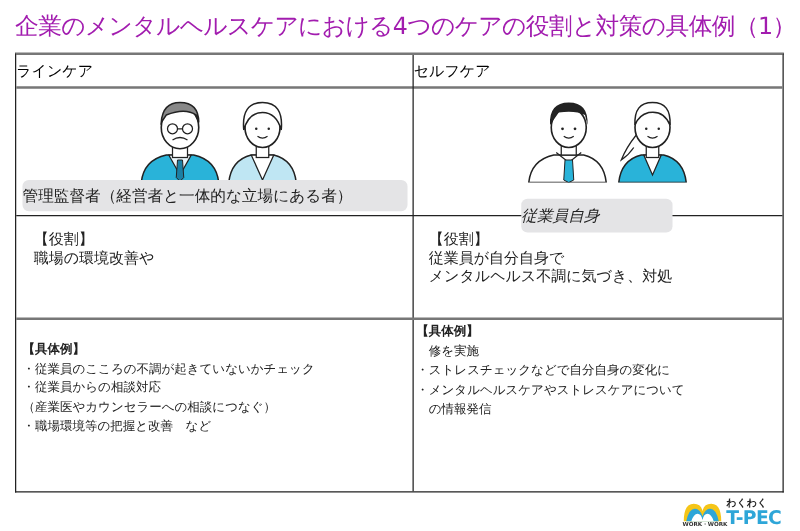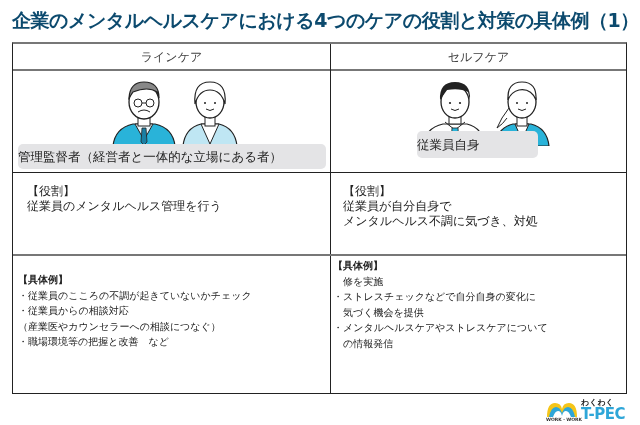--- a/index.html
+++ b/index.html
@@ -2,30 +2,30 @@
 <html><head>
 <meta charset="utf-8">
 <style>
   html, body { margin:0; padding:0; }
   body {
     width:640px; height:425px; background:#ffffff; position:relative; overflow:hidden;
     font-family:"DejaVu Sans","Liberation Sans",sans-serif; color:#222;
   }
   .title {
     position:absolute; left:12px; top:8px; width:620px;
-    font-size:19px; font-weight:bold; letter-spacing:-0.5px; color:#0c4a6e; white-space:nowrap;
+    font-size:19px; font-weight:normal; letter-spacing:-0.5px; color:#a21caf; white-space:nowrap;
   }
   .table {
     position:absolute; left:12px; top:42px; width:615px; height:352px;
     border:1px solid #222; border-top:2px solid #777; box-sizing:border-box;
   }
   .hline { position:absolute; left:0; right:0; height:0; }
   .vline { position:absolute; top:0; bottom:0; left:317px; width:0; border-left:1px solid #222; }
   .head-cell {
-    position:absolute; top:0; height:26px; line-height:26px; text-align:center; font-size:12px; color:#404040;
+    position:absolute; top:0; height:26px; line-height:26px; font-size:12px; color:#000000;
   }
   .img-area { position:absolute; }
   .label-box {
     position:absolute; background:#e4e4e6; border-radius:5px; text-align:left; font-size:12.5px; color:#222;
   }
   .role {
     position:absolute; font-size:12px; line-height:15px; color:#222; white-space:nowrap;
   }
   .examples {
     position:absolute; font-size:10px; line-height:15.5px; color:#222;
@@ -95,44 +95,43 @@
       <path d="M100 50 L107 66 L114 50 Z" fill="#fff" stroke="#222" stroke-width="1"></path>
       <rect x="102" y="40" width="10" height="12" fill="#fff" stroke="#222" stroke-width="1"></rect>
       <ellipse cx="107" cy="28" rx="14" ry="16" fill="#fff" stroke="#222" stroke-width="1.3"></ellipse>
       <path d="M93 26 Q92 8 107 8 Q122 8 121 26 Q116 14 104 16 Q96 18 93 26 Z" fill="#fff" stroke="#222" stroke-width="1.2"></path>
       <path d="M94 34 Q86 44 82 54 Q88 50 92 44" fill="#fff" stroke="#222" stroke-width="1"></path>
       <circle cx="102" cy="29" r="1" fill="#222"></circle>
       <circle cx="112" cy="29" r="1" fill="#222"></circle>
       <path d="M103 35 Q107 38 111 35" fill="none" stroke="#222" stroke-width="1"></path>
     </svg>
   </div>
-  <div class="label-box" style="left:404px;top:87px;width:121px;height:27px;line-height:27px;">従業員自身</div>
+  <div class="label-box" style="left:404px;top:115px;width:121px;height:27px;line-height:27px;font-style:italic;">従業員自身</div>
 
   <div class="role" style="left:14px;top:140px;">
     <div>【役割】</div>
-    <div>従業員のメンタルヘルス管理を行う</div>
+    <div>職場の環境改善や</div>
   </div>
   <div class="role" style="left:330px;top:140px;">
     <div>【役割】</div>
     <div>従業員が自分自身で</div>
     <div>メンタルヘルス不調に気づき、対処</div>
   </div>
 
   <div class="examples" style="left:5px;top:228px;">
     <div class="heading">【具体例】</div>
     <div class="item">・従業員のこころの不調が起きていないかチェック</div>
     <div class="item">・従業員からの相談対応</div>
     <div class="item">（産業医やカウンセラーへの相談につなぐ）</div>
     <div class="item">・職場環境等の把握と改善　など</div>
   </div>
   <div class="examples" style="left:320px;top:214px;">
     <div class="heading">【具体例】</div>
     <div class="cont">修を実施</div>
     <div class="item">・ストレスチェックなどで自分自身の変化に</div>
-    <div class="cont">気づく機会を提供</div>
     <div class="item">・メンタルヘルスケアやストレスケアについて</div>
     <div class="cont">の情報発信</div>
   </div>
 </div>
 
 <div class="logo">
   <svg width="34" height="22" viewBox="0 0 34 22" style="position:absolute;left:0;top:2px;">
     <path d="M2 18 Q2 4 10 4 Q16 4 17 10 Q18 4 24 4 Q32 4 32 18 Z" fill="#f5c518"></path>
     <path d="M4 18 Q6 8 11 8 Q15 8 17 14 Q19 8 23 8 Q28 8 30 18 Z" fill="#2ea6d8"></path>
     <path d="M8 18 Q10 12 13 12 Q16 12 17 17 Q18 12 21 12 Q24 12 26 18 Z" fill="#fff"></path>

